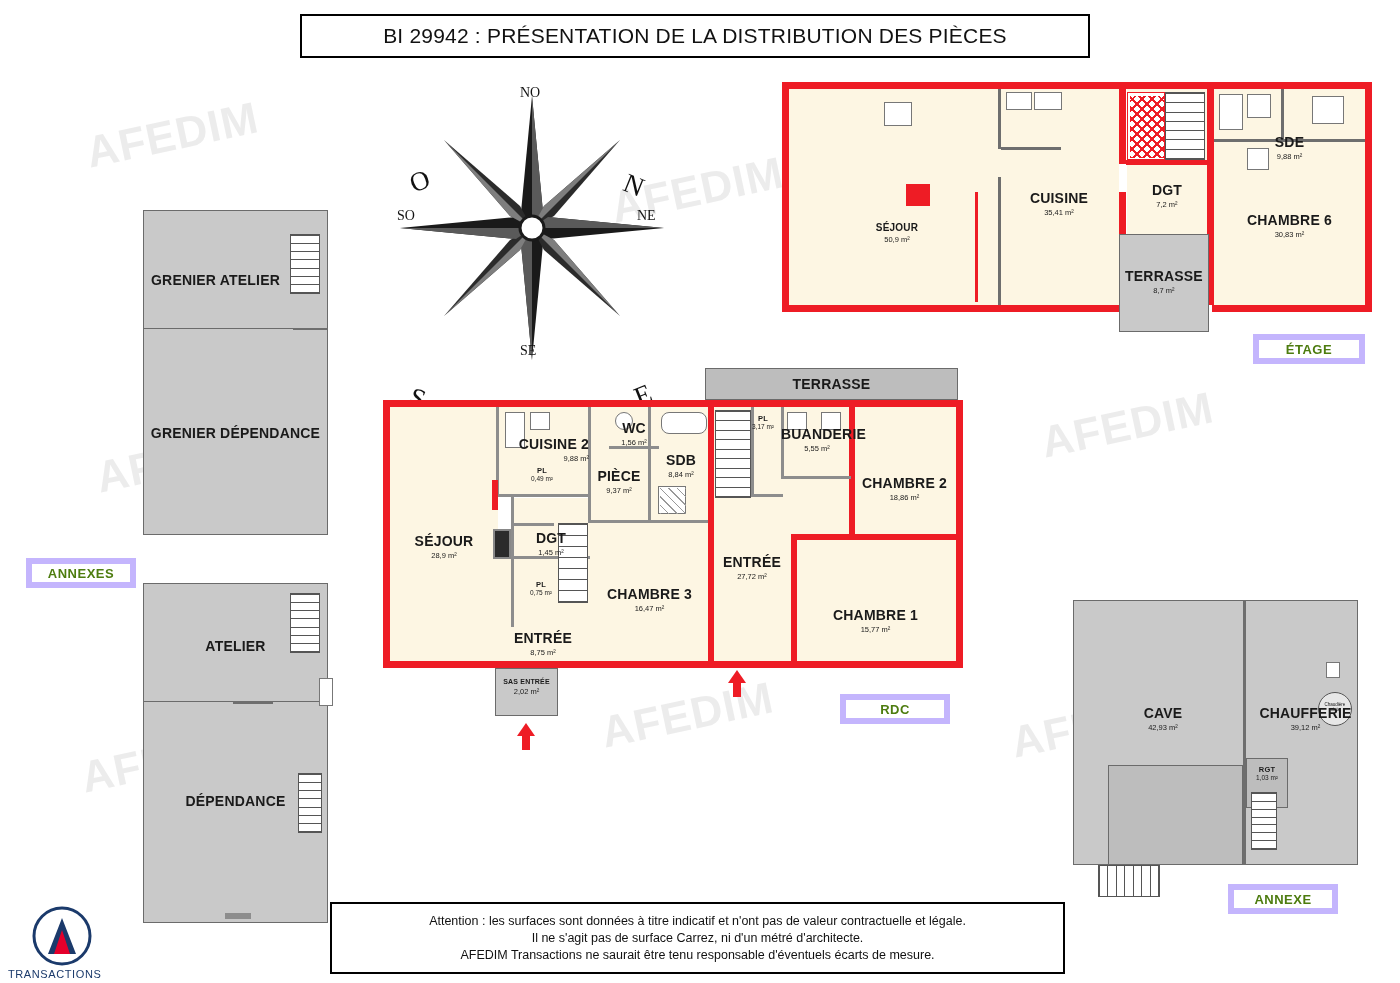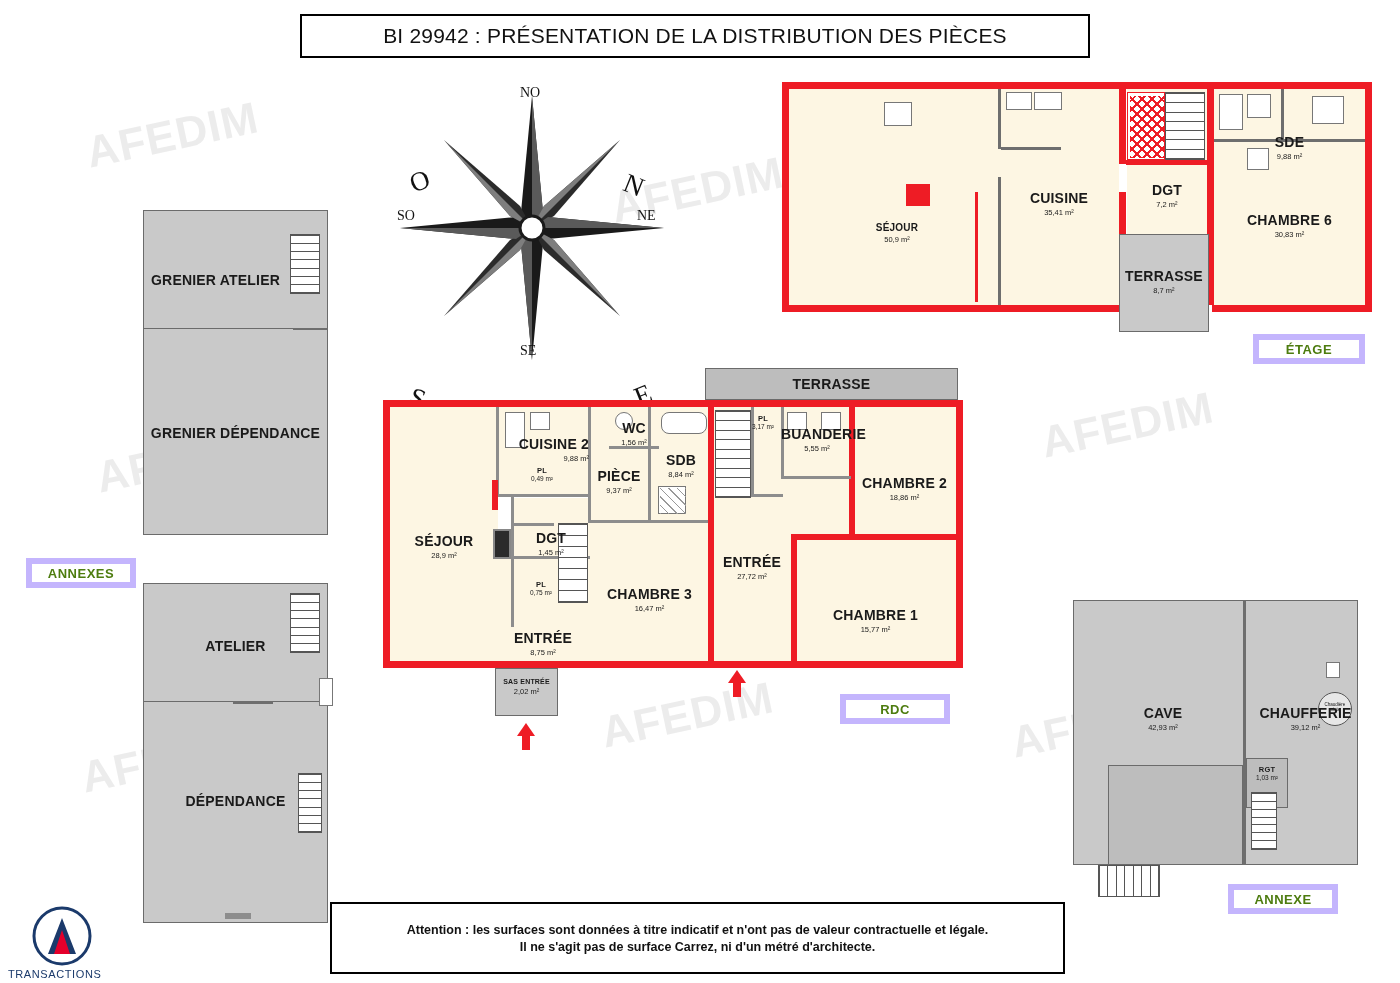--- a/index.html
+++ b/index.html
@@ -96,21 +96,21 @@
   #compass { left: 392px; top: 78px; width: 280px; height: 290px; }
   .comp-letter { position: absolute; font-size: 27px; color: #111; font-family: "Liberation Serif", serif; }
   .comp-letter.small { font-size: 14px; }
 
   
   #footer-box {
     left: 330px; top: 902px; width: 735px; height: 72px;
     border: 2px solid #000; background: #fff;
     display: flex; flex-direction: column; align-items: center; justify-content: center;
     gap: 3px;
-    font-size: 12.5px; color: #111; font-weight: bold;
+    font-size: 12.5px; color: #111; font-weight: normal;
   }
 
   
   #logo { left: 6px; top: 906px; width: 132px; height: 72px; }
 
   .fixture { position: absolute; border: 1px solid #777; background: #fff; }
   .fixture.r { border-radius: 50%; }
 </style>
 </head>
 <body>
@@ -503,20 +503,21 @@
   </div>
 </div>
 
 <div class="abs section-label" style="left:1228px; top:884px; width:110px; height:30px;">
   <span>ANNEXE</span>
 </div>
 
 <div class="abs" id="footer-box">
   <div>Attention : les surfaces sont données à titre indicatif et n'ont pas de valeur contractuelle et légale.</div>
   <div>Il ne s'agit pas de surface Carrez, ni d'un métré d'architecte.</div>
+  <div>AFEDIM Transactions ne saurait être tenu responsable d'éventuels écarts de mesure.</div>
 </div>
 
 <div class="abs" id="logo">
   <svg width="132" height="72" viewBox="0 0 132 72">
     <circle cx="56" cy="30" r="28" fill="#ffffff" stroke="#1b3a6b" stroke-width="3"></circle>
     <polygon points="56,12 70,48 62,48 56,32 50,48 42,48" fill="#1b3a6b"></polygon>
     <polygon points="56,24 64,48 48,48" fill="#e4002b"></polygon>
   </svg>
   <span class="abs" style="left:2px; top:62px; font-size:11px; color:#1b3a6b; letter-spacing:.6px;">TRANSACTIONS</span>
 </div>

